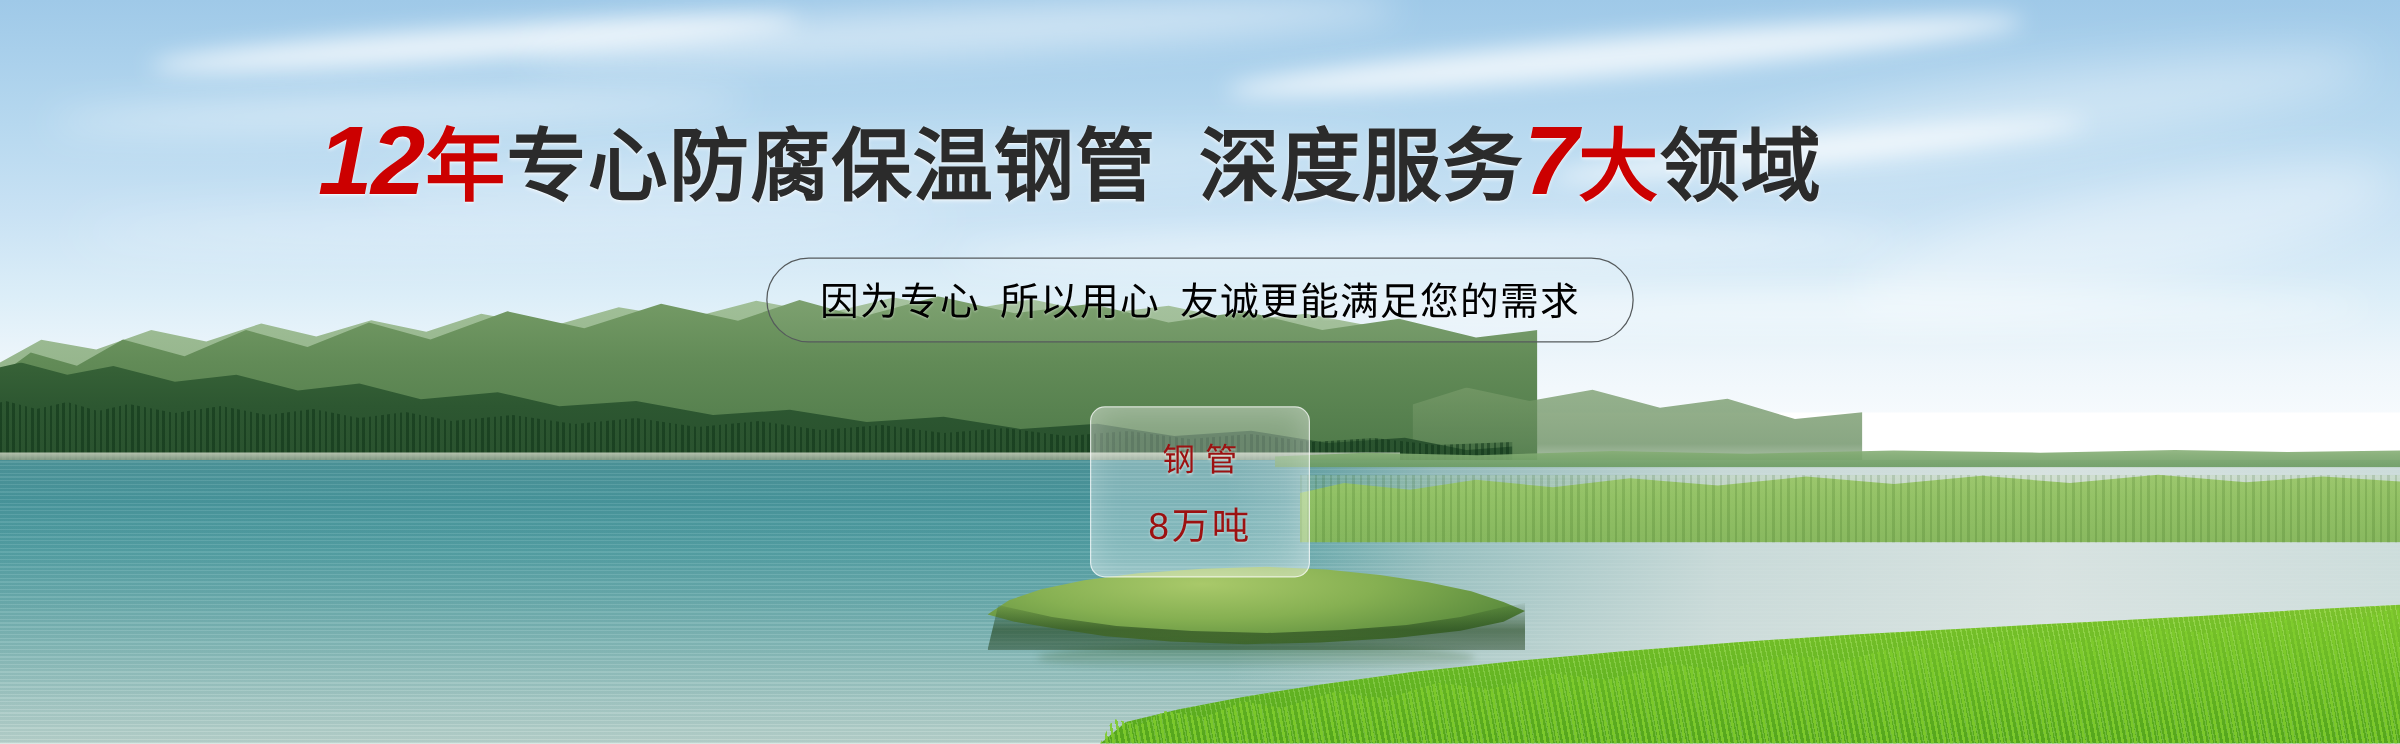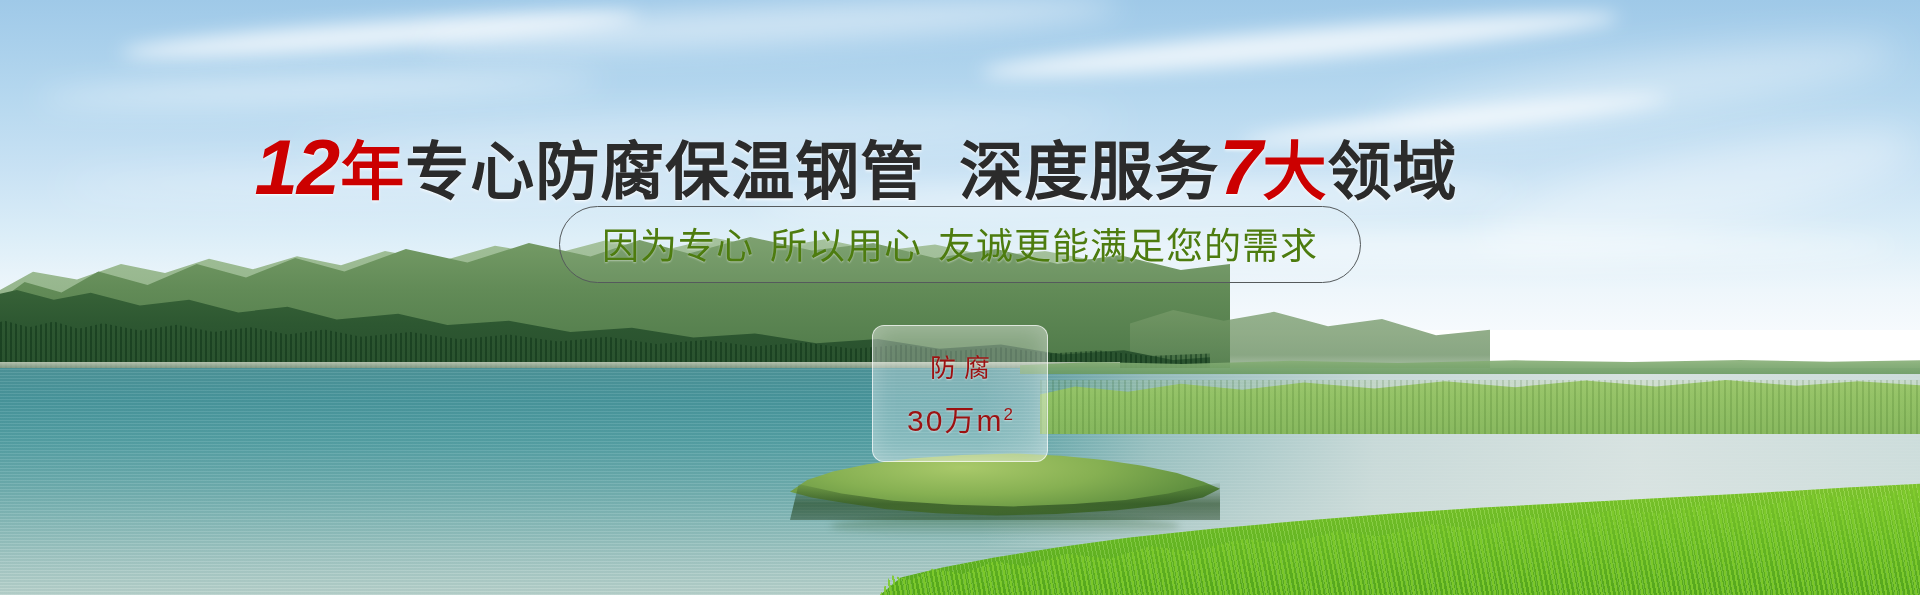--- a/index.html
+++ b/index.html
@@ -330,21 +330,20 @@
     white-space: nowrap;
     font-family: "Liberation Sans", "DejaVu Sans", sans-serif;
     font-weight: bold;
     font-size: 64px;
     line-height: 1.05;
     letter-spacing: 1px;
     color: #2b2b2b;
     text-shadow:
       0 2px 3px rgba(255,255,255,0.55),
       0 1px 0 rgba(255,255,255,0.4);
-    margin-top: 39px;
   }
   .headline .num {
     color: #cc0000;
     font-size: 78px;
     font-style: italic;
     font-weight: bold;
     letter-spacing: -1px;
     padding-right: 1px;
   }
   .headline .accent {
@@ -358,23 +357,23 @@
   
   .subtitle-pill {
     position: absolute;
     left: 50%;
     top: 206px;
     transform: translateX(-50%);
     padding: 9px 42px 12px 42px;
     border: 1.6px solid #555a5c;
     border-radius: 40px;
     background: rgba(255,255,255,0.06);
-    font-size: 37px;
+    font-size: 31px;
     font-weight: normal;
-    color: #4d7c0f;
+    color: #000000;
     white-space: nowrap;
     letter-spacing: 1px;
     text-shadow: 0 1px 2px rgba(255,255,255,0.45);
   }
   .subtitle-pill .sp {
     display: inline-block;
     width: 16px;
   }
 
   
@@ -465,22 +464,22 @@
   <div class="headline">
     <span class="num">12</span><span class="accent">年</span><span>专心防腐保温钢管</span><span class="gap"></span><span>深度服务</span><span class="num">7</span><span class="accent">大</span><span>领域</span>
   </div>
 
   <div class="subtitle-pill">
     <span>因为专心</span><span class="sp"></span><span>所以用心</span><span class="sp"></span><span>友诚更能满足您的需求</span>
   </div>
 
   <div class="cards">
 
-
     <div class="card">
-      <div class="card-title">防腐</div>
-      <div class="card-value"><span>30万m</span><sup>2</sup></div>
+      <div class="card-title">钢管</div>
+      <div class="card-value"><span>8万吨</span></div>
     </div>
 
 
+
   </div>
 
 </div>
 
 </body></html>

